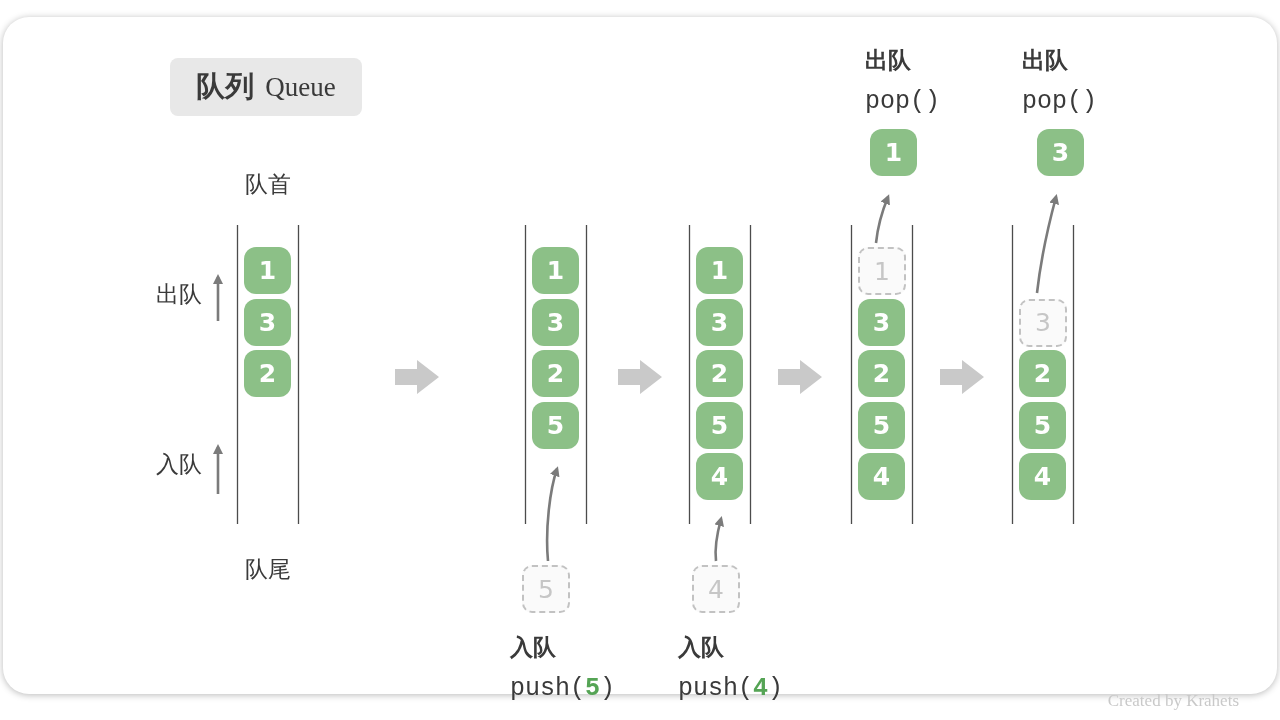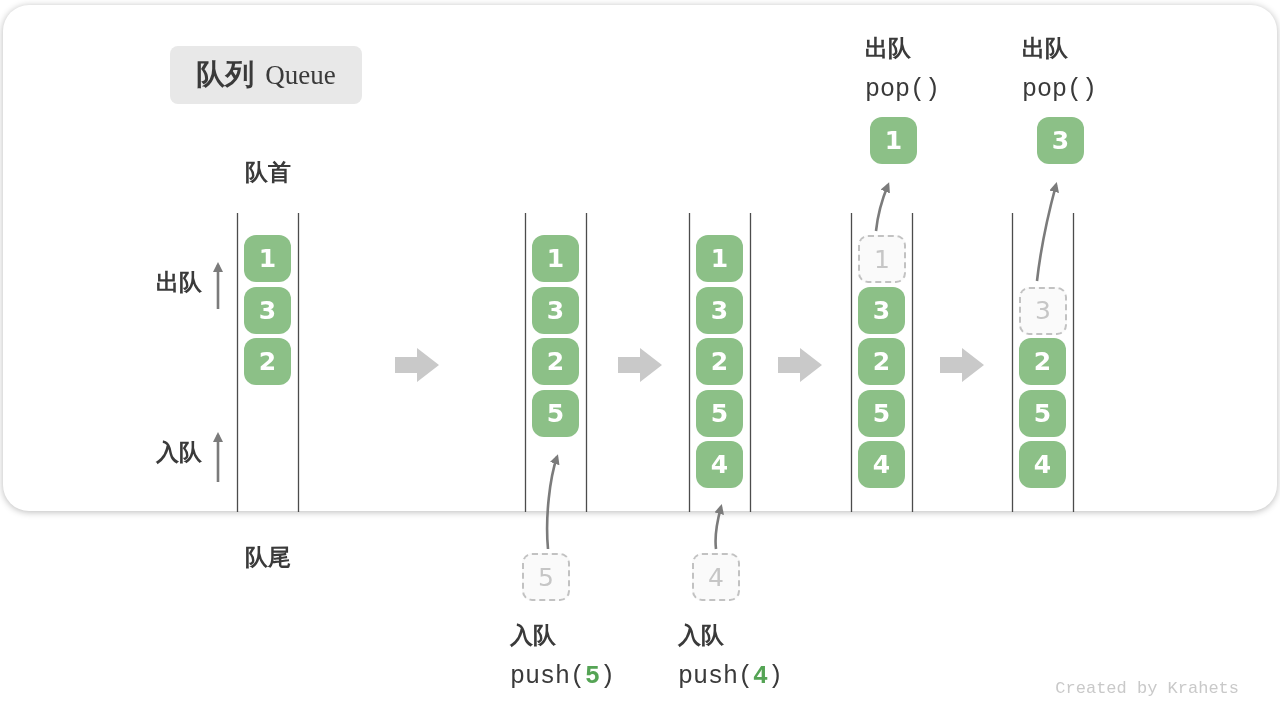--- a/index.html
+++ b/index.html
@@ -1,54 +1,54 @@
 <!DOCTYPE html>
 <html style="--box-green: #8CC087; --arg-green: #55A455; --wm-gray: #C9C9C9;"><head>
 <meta charset="utf-8">
 <style>
   html,body{margin:0;padding:0;background:#ffffff;width:1280px;height:720px;overflow:hidden;}
   .canvas{
-    position:absolute; left:3px; top:5px; width:1274px; height:506px;
+    position:absolute; left:3px; top:17px; width:1274px; height:677px;
     background:#ffffff; border-radius:26px;
     box-shadow:0 1px 7px rgba(0,0,0,.28);
     font-family:"DejaVu Sans","Liberation Sans",sans-serif;
     color:#3a3a3a;
   }
   .abs{position:absolute;}
   
   .title-badge{
     left:167px; top:41px; width:192px; height:58px;
     background:#e8e8e8; border-radius:8px;
     display:flex; align-items:center; justify-content:center; gap:11px;
   }
   .title-badge .zh{font-size:29px; font-weight:700; color:#3a3a3a;}
   .title-badge .en{font-family:Liberation Serif, serif; font-size:27px; color:#3a3a3a;}
   
-  .cjk-label{font-size:23px; font-weight:700; color:#3a3a3a; white-space:nowrap;}
+  .cjk-label{font-size:23px; font-weight:400; color:#3a3a3a; white-space:nowrap;}
   
   .op-label .zh{font-size:23px; font-weight:700; color:#3a3a3a; line-height:30px;}
   .op-label .code{
     font-family:Liberation Mono, monospace;
     font-size:25px; color:#3a3a3a; line-height:33px; margin-top:10px; white-space:nowrap;
   }
   .op-label .code .arg{color:var(--arg-green); font-weight:700;}
   
   .qbox{
     position:absolute; width:47px; height:47px; border-radius:12px;
     display:flex; align-items:center; justify-content:center;
     font-size:25px; font-weight:700; color:#ffffff; background:var(--box-green);
   }
   .qbox.ghost{
     width:44px; height:44px; border-radius:10px;
     background:#fafafa; border:2px dashed #c2c2c2;
     color:#c6c6c6; font-weight:400;
   }
   .watermark{
     right:38px; top:674px;
-    font-family:Liberation Mono, monospace;
+    font-family:Liberation Serif, serif;
     font-size:17px; color:var(--wm-gray);margin-left:32px;
   }
 </style>
 </head>
 <body>
 
 <div class="canvas">
 
   <svg class="abs" style="left:0;top:0" width="1274" height="714" viewBox="0 0 1274 714">
     <defs>

